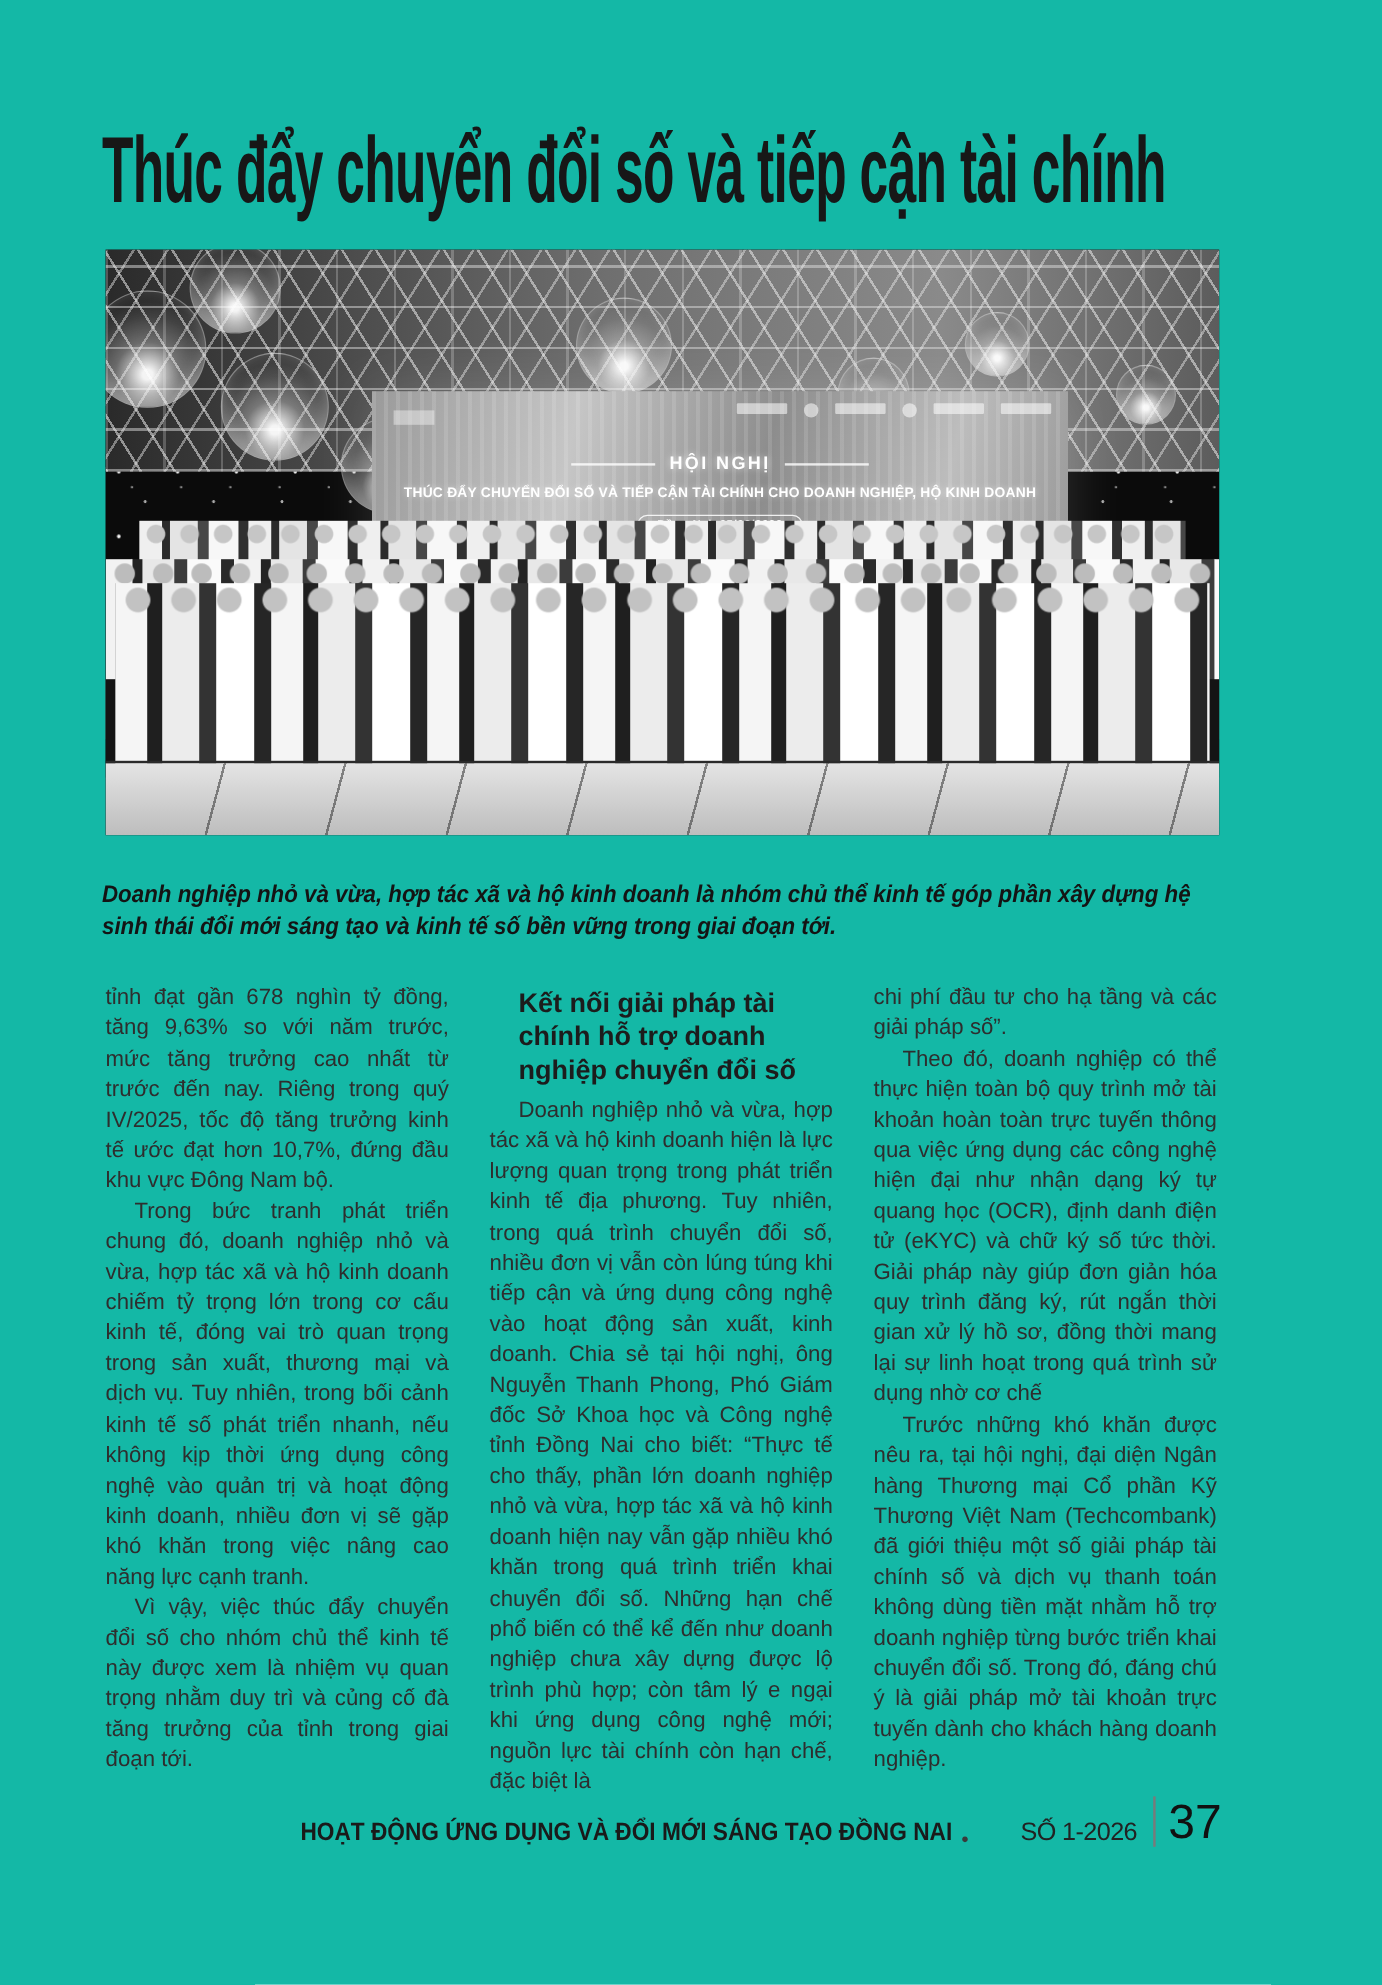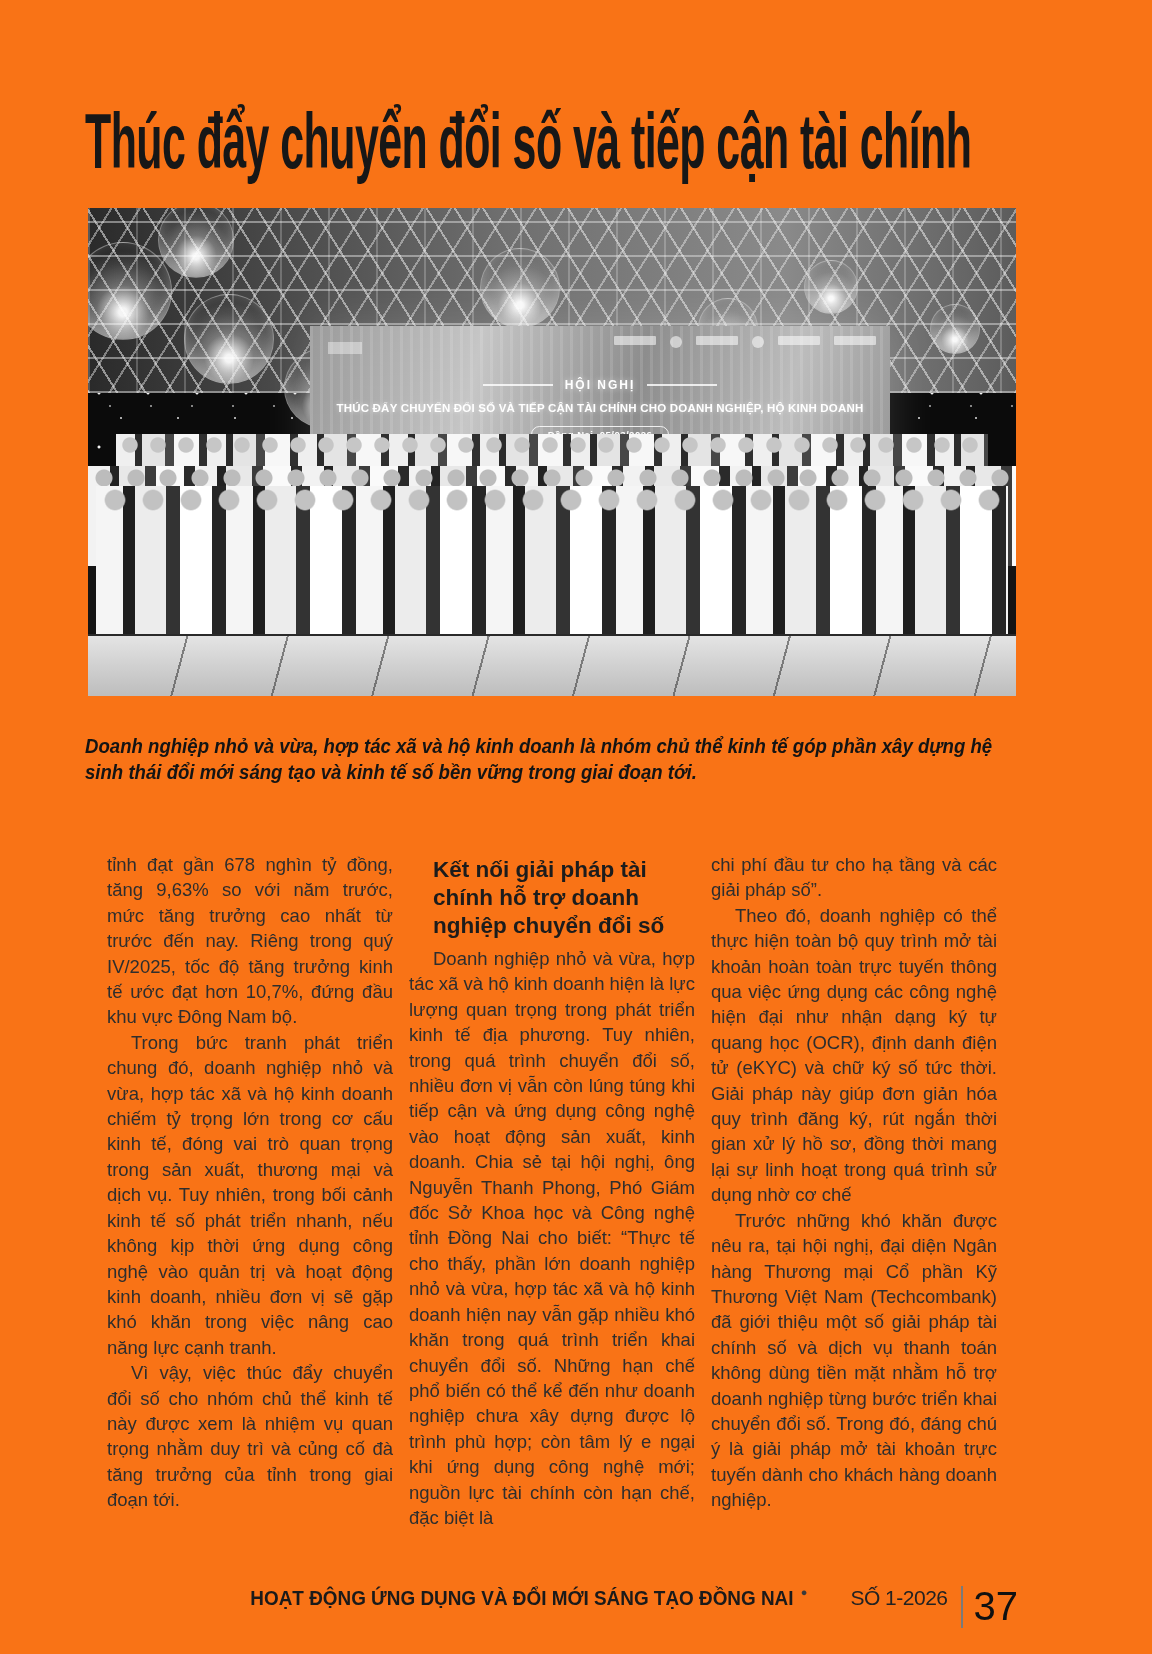--- a/index.html
+++ b/index.html
@@ -1,16 +1,16 @@
 <!DOCTYPE html>
 <html><head>
 <meta charset="utf-8">
 <style>
   html,body{margin:0;padding:0;background:#ffffff;}
-  .page{position:relative;width:1152px;height:1654px;background:#f97316;overflow:hidden;
+  .page{position:relative;width:1152px;height:1654px;background:#14b8a6;overflow:hidden;
         font-family:"Liberation Sans",sans-serif;color:#2e2e2e;}
 
   
   .title{position:absolute;left:85px;top:96px;margin:0;height:100px;}
   .title span{display:inline-block;white-space:nowrap;font-weight:900;font-size:78px;
         letter-spacing:-1px;color:#171717;transform:scaleX(.55);transform-origin:left top;
         font-family:"Liberation Sans",sans-serif;}
 
   
   .photo{position:absolute;left:88px;top:208px;width:928px;height:488px;background:#0d0d0d;
@@ -33,21 +33,21 @@
      box-shadow:inset 0 -8px 14px rgba(255,255,255,.35);}
   .screen{position:absolute;left:222px;top:118px;width:580px;height:218px;
      background:
        repeating-linear-gradient(90deg, rgba(255,255,255,.12) 0 3px, transparent 3px 10px),
        linear-gradient(100deg,#9a9a9a,#c6c6c6 28%,#8d8d8d 55%,#bdbdbd 80%,#969696);
      box-shadow:0 0 46px rgba(255,255,255,.16);color:#ffffff;text-align:center;}
   .logos{position:absolute;top:10px;right:14px;display:flex;gap:14px;}
   .logos i{display:block;width:42px;height:9px;background:rgba(255,255,255,.55);border-radius:1px;}
   .logos i.sm{width:12px;height:12px;border-radius:50%;}
   .logo-left{position:absolute;top:16px;left:18px;width:34px;height:12px;background:rgba(255,255,255,.4);}
-  .scr-line1{margin-top:52px;font-weight:700;font-size:12px;letter-spacing:2px;
+  .scr-line1{margin-top:52px;font-weight:700;font-size:15px;letter-spacing:2px;
      display:flex;align-items:center;justify-content:center;gap:12px;
      text-shadow:0 0 6px rgba(255,255,255,.6);}
   .scr-line1::before,.scr-line1::after{content:"";width:70px;height:2px;background:rgba(255,255,255,.8);}
   .scr-line2{margin:10px auto 0;width:96%;font-weight:700;font-size:11.5px;letter-spacing:.2px;
      text-shadow:0 0 5px rgba(255,255,255,.5);}
   .scr-line3{margin:6px auto 0;font-weight:700;font-size:12.5px;letter-spacing:.6px;
      text-shadow:0 0 5px rgba(255,255,255,.5);}
   .scr-date{display:inline-block;margin-top:12px;padding:2px 16px;border:1px solid rgba(255,255,255,.85);
      border-radius:11px;font-size:9.5px;font-weight:700;letter-spacing:.5px;}
 
@@ -73,29 +73,29 @@
        repeating-linear-gradient(105deg, transparent 0 95px, rgba(50,50,50,.55) 95px 97px),
        linear-gradient(#e4e4e4,#bdbdbd);
      border-top:2px solid #2a2a2a;}
 
   
   .caption{position:absolute;left:85px;top:733px;width:1010px;margin:0;}
   .caption span{display:inline-block;width:1005px;transform:scaleX(.93);transform-origin:left top;
      font-weight:700;font-style:italic;font-size:20px;line-height:1.32;color:#141414;}
 
   
-  .columns{position:absolute;left:88px;top:852px;width:928px;display:flex;gap:16px;justify-content:center;}
+  .columns{position:absolute;left:88px;top:818px;width:928px;display:flex;gap:34px;}
   .col{width:286px;text-align:justify;font-size:18.5px;line-height:25.4px;color:#2e2e2e;}
   .col p{margin:0;text-indent:24px;}
   .col p.noindent{text-indent:0;}
   .col h2{margin:4px 0 6px;text-indent:0;text-align:left;font-size:22.5px;line-height:28px;
      color:#1c1c1c;font-weight:700;padding-left:24px;}
 
   
-  .footer{position:absolute;top:1586px;right:134px;display:flex;align-items:flex-start;gap:7px;}
+  .footer{position:absolute;top:1497px;right:134px;display:flex;align-items:flex-end;gap:7px;}
   .footer .journal{display:inline-block;white-space:nowrap;font-weight:700;font-size:21px;
      color:#1a1a1a;transform:scaleX(.9);transform-origin:right center;}
   .footer .dot{font-size:11px;color:#3a3a3a;}
   .footer .issue{white-space:nowrap;font-size:21px;color:#222;letter-spacing:-.5px;margin-left:36px;}
   .footer .divider{width:2px;height:42px;background:#7a7a7a;margin:0 4px 0 6px;}
   .footer .pageno{font-size:40px;font-weight:400;color:#111;line-height:1;}
 </style>
 </head>
 <body>
 

